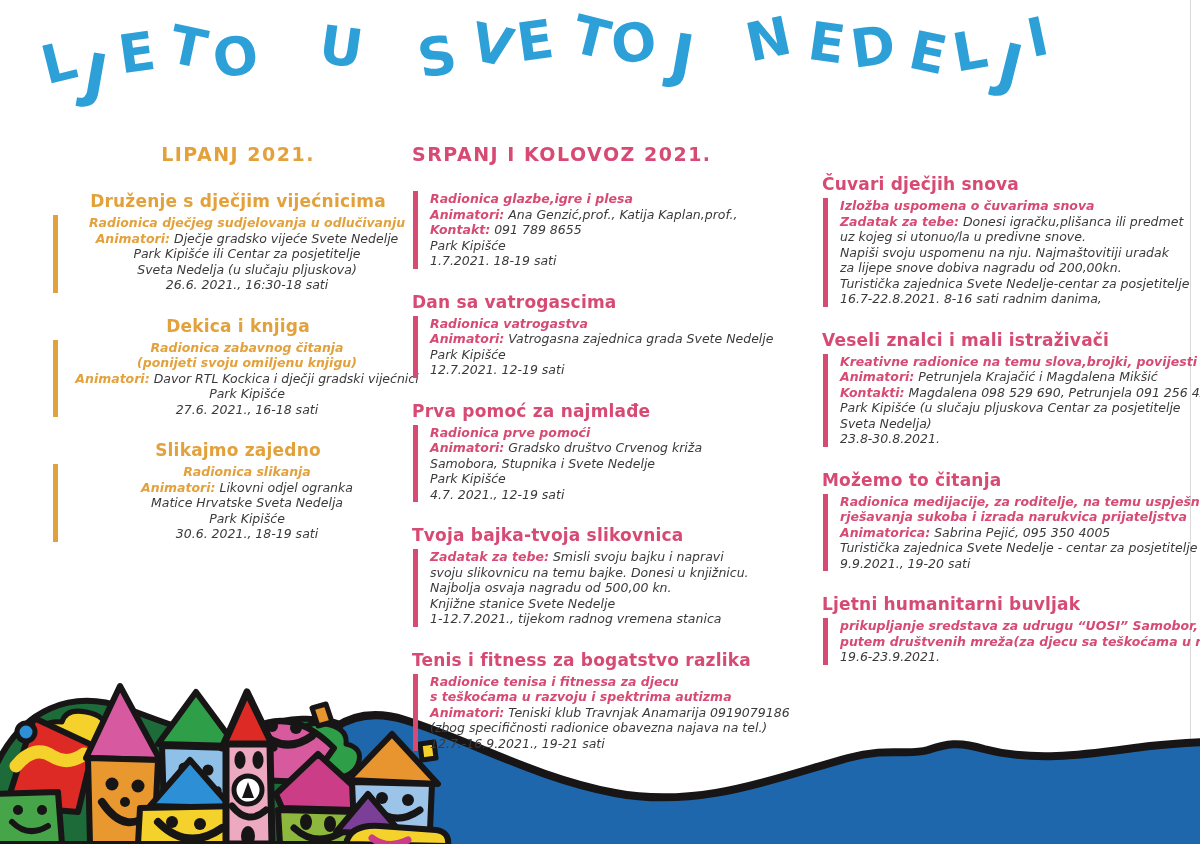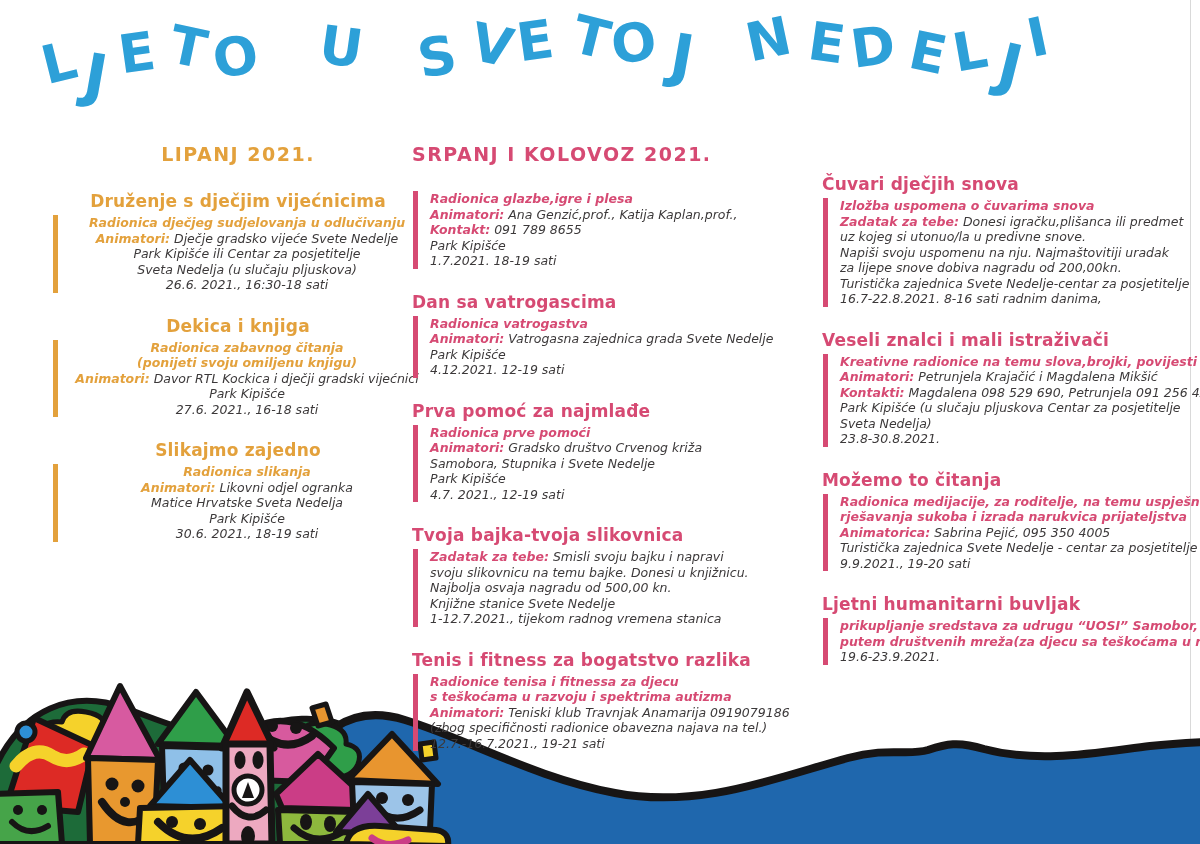--- a/index.html
+++ b/index.html
@@ -132,21 +132,21 @@
         <div class="line">Park Kipišće</div>
         <div class="line">1.7.2021. 18-19 sati</div>
       </div>
     </div>
     <div class="event">
       <h3 class="event-title">Dan sa vatrogascima</h3>
       <div class="event-body">
         <div class="line accent">Radionica vatrogastva</div>
         <div class="line"><span class="label">Animatori:</span> Vatrogasna zajednica grada Svete Nedelje</div>
         <div class="line">Park Kipišće</div>
-        <div class="line">4.12.2021. 12-19 sati</div>
+        <div class="line">12.7.2021. 12-19 sati</div>
       </div>
     </div>
     <div class="event">
       <h3 class="event-title">Prva pomoć za najmlađe</h3>
       <div class="event-body">
         <div class="line accent">Radionica prve pomoći</div>
         <div class="line"><span class="label">Animatori:</span> Gradsko društvo Crvenog križa</div>
         <div class="line">Samobora, Stupnika i Svete Nedelje</div>
         <div class="line">Park Kipišće</div>
         <div class="line">4.7. 2021., 12-19 sati</div>
@@ -162,21 +162,21 @@
         <div class="line">1-12.7.2021., tijekom radnog vremena stanica</div>
       </div>
     </div>
     <div class="event">
       <h3 class="event-title">Tenis i fitness za bogatstvo razlika</h3>
       <div class="event-body">
         <div class="line accent">Radionice tenisa i fitnessa za djecu</div>
         <div class="line accent">s teškoćama u razvoju i spektrima autizma</div>
         <div class="line"><span class="label">Animatori:</span> Teniski klub Travnjak Anamarija 0919079186</div>
         <div class="line">(zbog specifičnosti radionice obavezna najava na tel.)</div>
-        <div class="line">12.7.-16.7.2021., 19-21 sati</div>
+        <div class="line">12.7.-16.9.2021., 19-21 sati</div>
       </div>
     </div>
   </div>
 <div class="col col-3" style="--accent: #d64a73;">
     <div class="event">
       <h3 class="event-title">Čuvari dječjih snova</h3>
       <div class="event-body">
         <div class="line accent">Izložba uspomena o čuvarima snova</div>
         <div class="line"><span class="label">Zadatak za tebe:</span> Donesi igračku,plišanca ili predmet</div>
         <div class="line">uz kojeg si utonuo/la u predivne snove.</div>

